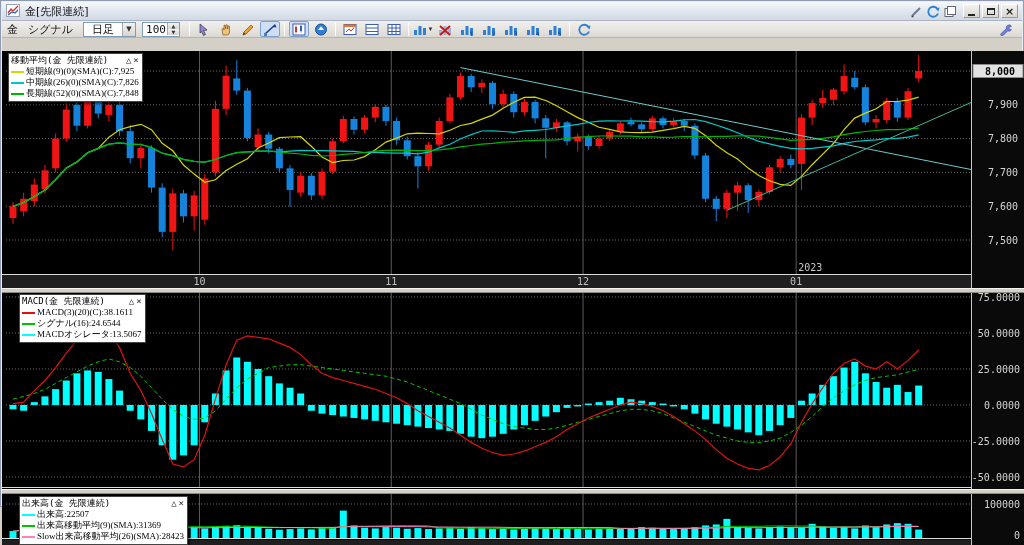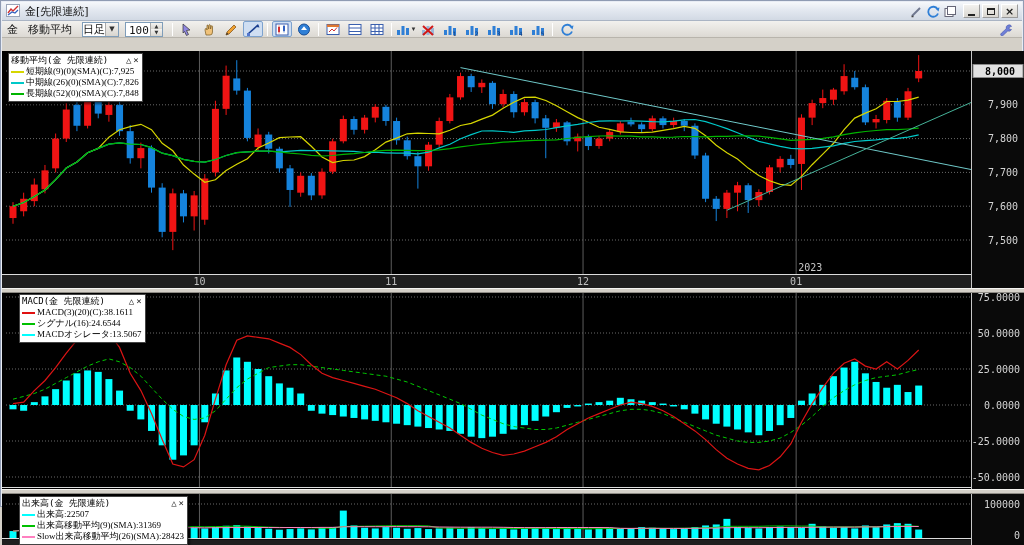--- a/index.html
+++ b/index.html
@@ -20,25 +20,25 @@
   .glyph-min { width:7px; height:2px; background:#222; margin-top:7px; }
   .glyph-max { width:8px; height:7px; border:1px solid #222; border-top-width:2px; }
   .glyph-close { font-size:11px; font-weight:bold; }
   
   .toolbar { position:absolute; left:1px; top:20px; right:1px; height:17px;
     background:linear-gradient(180deg,#f2f1ee,#dcd9d3); border-bottom:1px solid #b8b4ac;
     display:flex; align-items:center; padding:0 5px; font-size:11px; color:#111; }
   .tb-label { margin-right:10px; white-space:nowrap; }
   .combo { display:flex; align-items:center; height:15px; border:1px solid #7f9db9;
     background:#fff; margin-right:6px; }
-  .combo .cv { padding:0 0; font-size:11px; }
+  .combo .cv { padding:0 8px; font-size:11px; }
   .combo .dd { width:13px; height:13px; background:linear-gradient(#f4f3f1,#d8d5cf);
     border-left:1px solid #aaa; display:flex; align-items:center; justify-content:center;
     font-size:7px; color:#333; }
-  .spin { display:flex; height:15px; border:1px solid #7f9db9; background:#fff; margin-right:6px; }
+  .spin { display:flex; height:15px; border:1px solid #7f9db9; background:#fff; margin-right:6px;align-items:center; }
   .spin .sv { width:24px; font-size:11px; padding:1px 3px 0 3px; font-family:"DejaVu Sans Mono",monospace; }
   .spin .arr { width:12px; display:flex; flex-direction:column; border-left:1px solid #aaa; }
   .spin .arr span { flex:1; font-size:5px; line-height:6px; text-align:center;
     background:linear-gradient(#f4f3f1,#d8d5cf); color:#333; }
   .tb-btn { width:20px; height:16px; display:flex; align-items:center; justify-content:center;
     border:1px solid transparent; border-radius:2px; margin:0 1px; background:transparent; }
   .tb-btn.pressed { background:#cfdef2; border:1px solid #7da2ce; }
   .tb-sep { width:1px; height:13px; background:#a8a49c; border-right:1px solid #fff; margin:0 3px; }
   .tb-right { margin-left:auto; }
   
@@ -102,21 +102,21 @@
           <span class="glyph-max"></span>
         </span>
       <span class="win-btn">
           <span class="glyph-close">×</span>
         </span>
     </div>
   </div>
 
   <div class="toolbar">
     <span class="tb-label">金</span>
-    <span class="tb-label">移動平均</span>
+    <span class="tb-label">シグナル</span>
     <span class="combo">
       <span class="cv">日足</span>
       <span class="dd">▼</span>
     </span>
     <span class="spin">
       <span class="sv">100</span>
       <span class="arr">
           <span>▲</span>
           <span>▼</span>
         </span>

